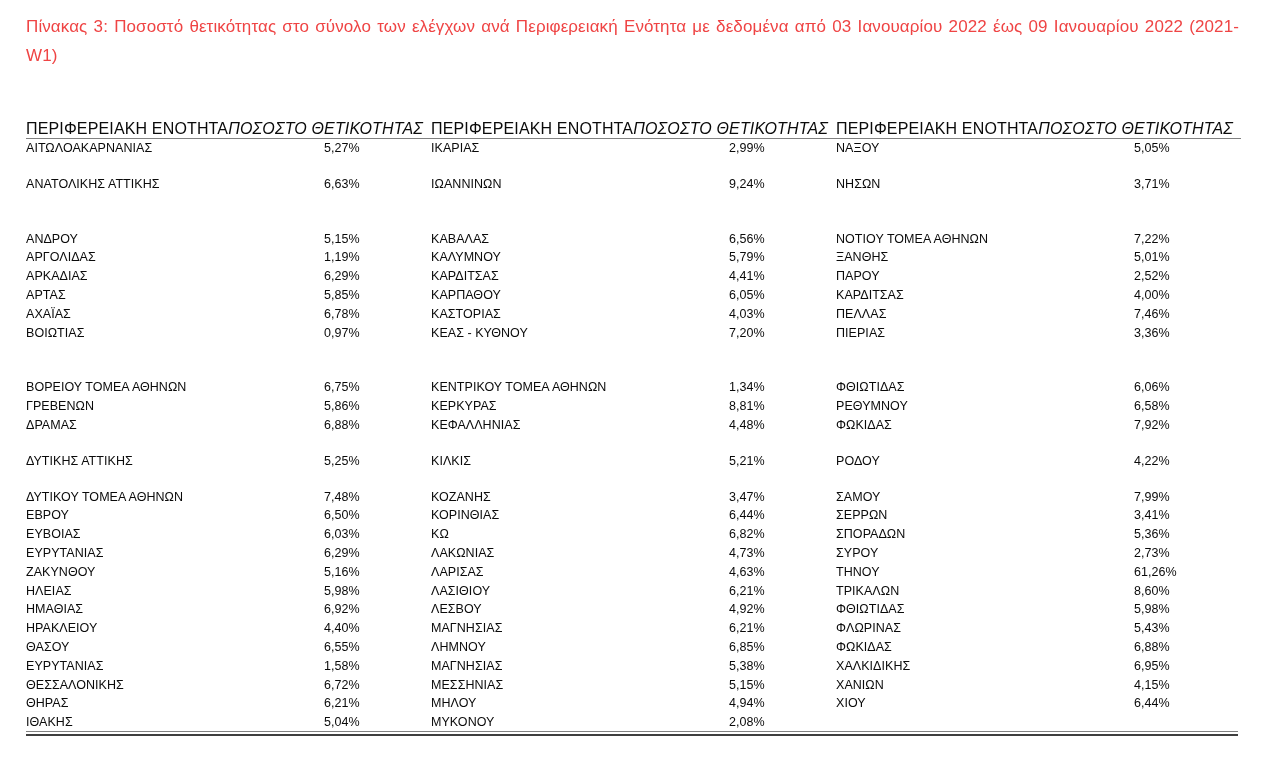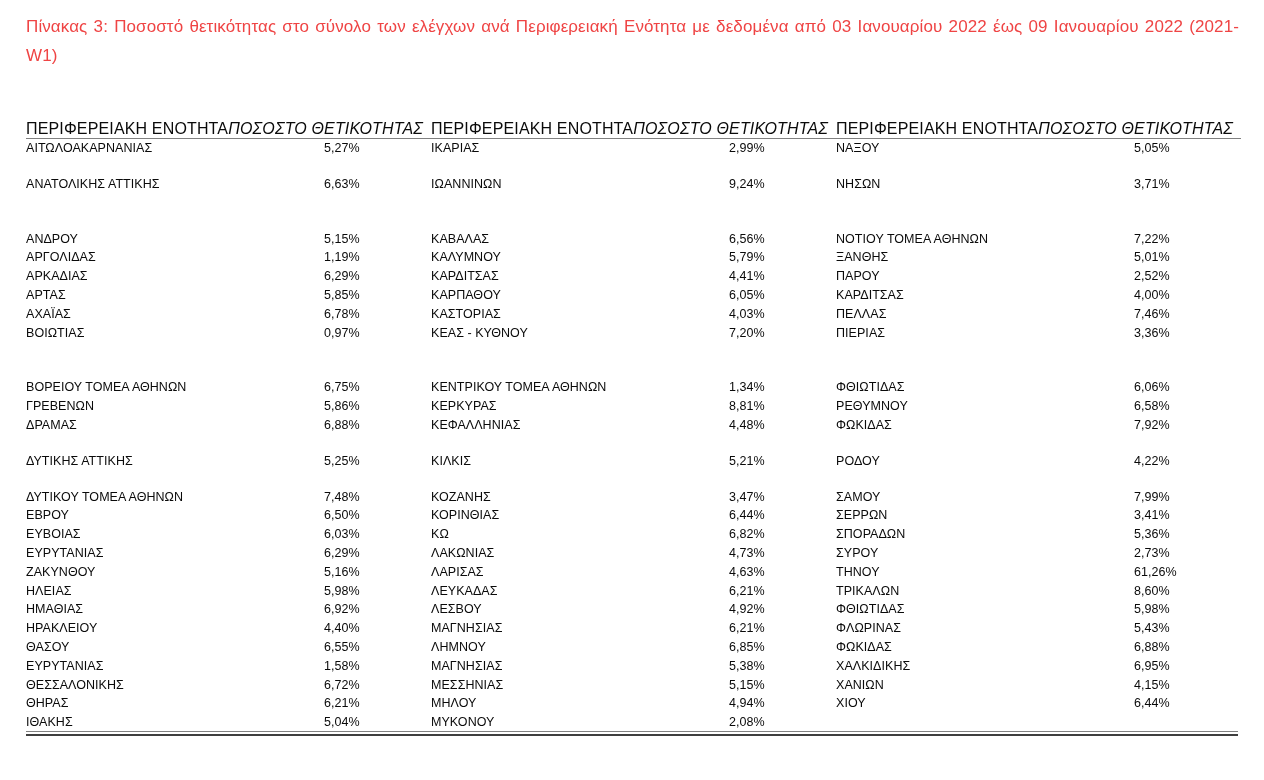--- a/index.html
+++ b/index.html
@@ -297,21 +297,21 @@
             <td class="nm">ΖΑΚΥΝΘΟΥ</td>
             <td class="pct">5,16%</td>
             <td class="nm">ΛΑΡΙΣΑΣ</td>
             <td class="pct">4,63%</td>
             <td class="nm">ΤΗΝΟΥ</td>
             <td class="pct">61,26%</td>
           </tr>
           <tr class="row">
             <td class="nm">ΗΛΕΙΑΣ</td>
             <td class="pct">5,98%</td>
-            <td class="nm">ΛΕΥΚΑΔΑΣ</td>
+            <td class="nm">ΛΑΣΙΘΙΟΥ</td>
             <td class="pct">6,21%</td>
             <td class="nm">ΤΡΙΚΑΛΩΝ</td>
             <td class="pct">8,60%</td>
           </tr>
           <tr class="row">
             <td class="nm">ΗΜΑΘΙΑΣ</td>
             <td class="pct">6,92%</td>
             <td class="nm">ΛΕΣΒΟΥ</td>
             <td class="pct">4,92%</td>
             <td class="nm">ΦΘΙΩΤΙΔΑΣ</td>

